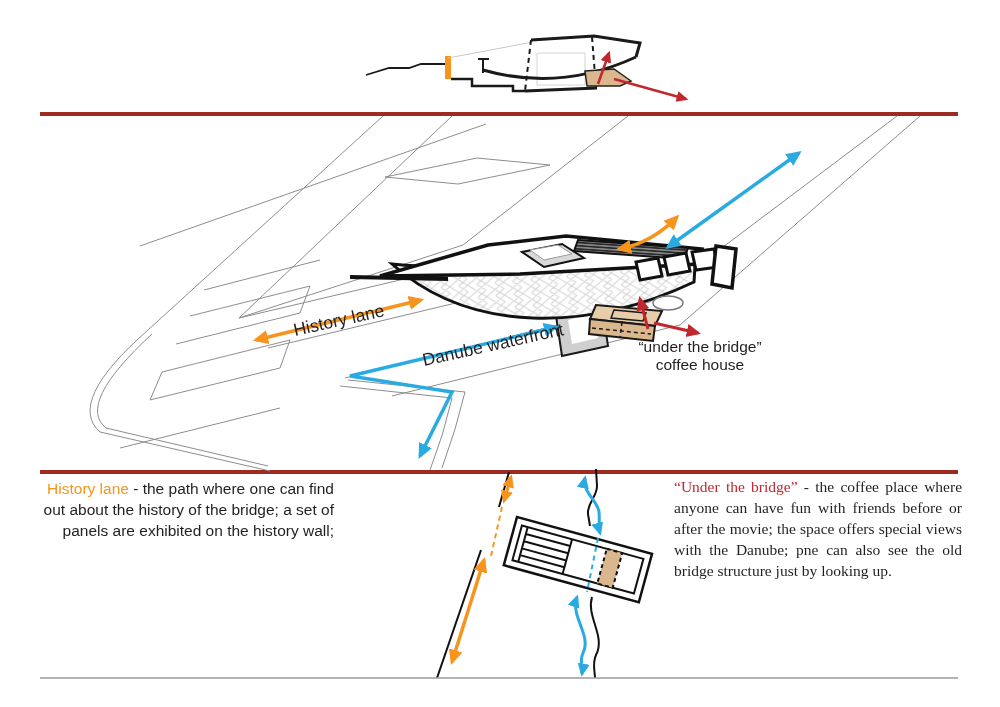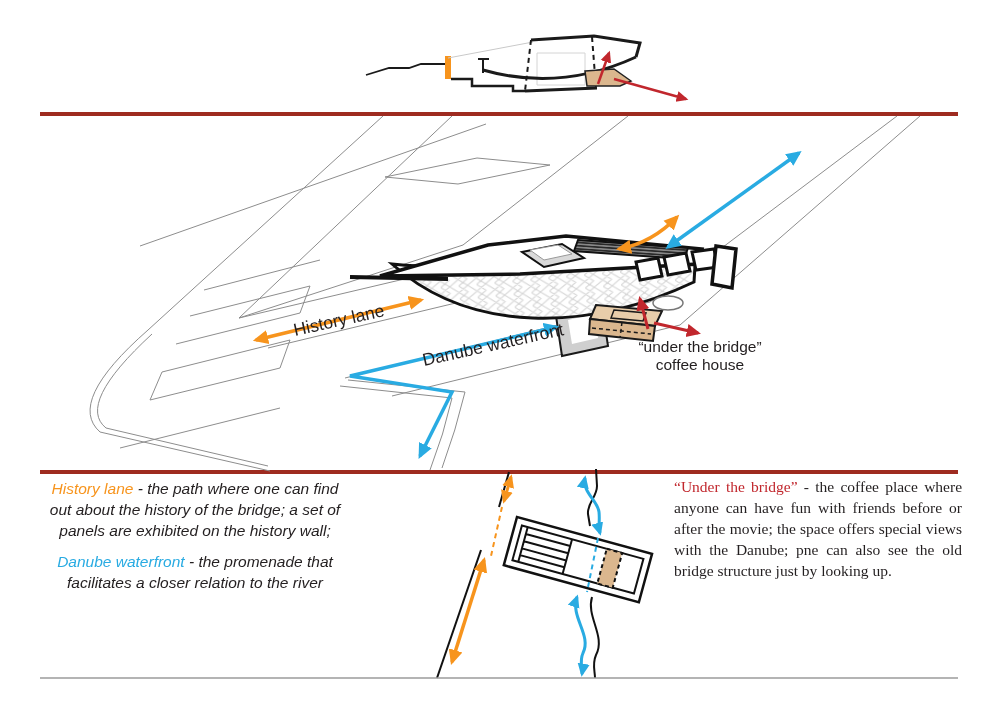--- a/index.html
+++ b/index.html
@@ -18,21 +18,21 @@
   .s-rd{stroke:var(--red);fill:none;}
   .f-or{fill:var(--orange);}
   .f-bl{fill:var(--blue);}
   .f-rd{fill:var(--red);}
   .f-bar{fill:var(--bar_red);}
   .legend{position:absolute;font-size:15.5px;line-height:21px;}
   .legend p{margin:0 0 10px 0;}
   .term-or{color:var(--orange);}
   .term-bl{color:var(--blue);}
   .term-rd{color:var(--red);}
-  .legend-left{left:46px;top:478px;width:298px;text-align:center;font-style:italic;}
+  .legend-left{left:36px;top:478px;width:298px;text-align:right;}
   .legend-right{left:674px;top:476px;width:288px;text-align:justify;font-family:Liberation Serif, serif;}
 </style>
 </head>
 <body>
 
 <div class="canvas">
 
   <svg width="1000" height="707" viewBox="0 0 1000 707">
     <defs>
       <marker id="ah-or" viewBox="0 0 10 10" refX="7.5" refY="5" markerWidth="4.6" markerHeight="4.6" orient="auto-start-reverse">
@@ -155,23 +155,20 @@
       <path class="s-bl" stroke-width="3" d="M577,597 C570,617 592,635 583,653 C579,662 583,668 582,674" marker-start="url(#ah-bl)" marker-end="url(#ah-bl)"></path>
       <path d="M592,597 C586,617 606,636 596,655 C592,664 595,671 595,678" stroke="#111" stroke-width="2" fill="none"></path>
       <line x1="40" y1="678" x2="958" y2="678" stroke="#9b9b9b" stroke-width="1.5"></line>
     </g>
   </svg>
 
   <div class="legend legend-left">
     <p>
       <span class="term-or">History lane</span><span> - the path where one can find out about the history of the bridge; a set of panels are exhibited on the history wall;</span>
     </p>
-    <p>
-      <span class="term-bl">Danube waterfront</span><span> - the promenade that facilitates a closer relation to the river</span>
-    </p>
   </div>
 
   <div class="legend legend-right">
     <p>
       <span class="term-rd">“Under the bridge”</span><span> - the coffee place where anyone can have fun with friends before or after the movie; the space offers special views with the Danube; pne can also see the old bridge structure just by looking up.</span>
     </p>
   </div>
 
 </div>
 

